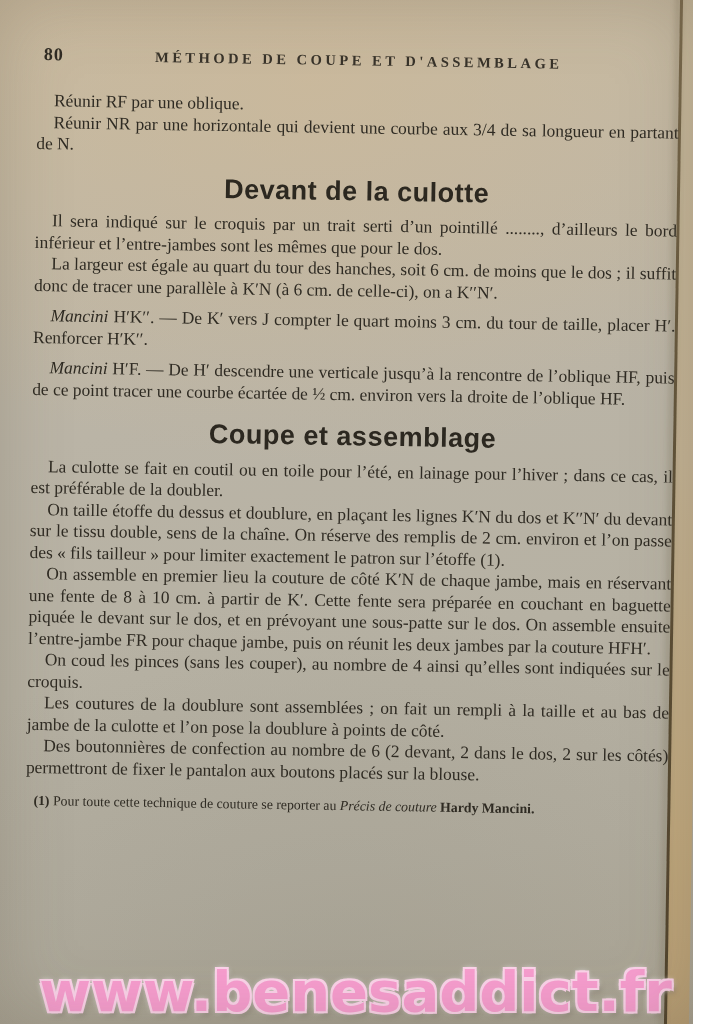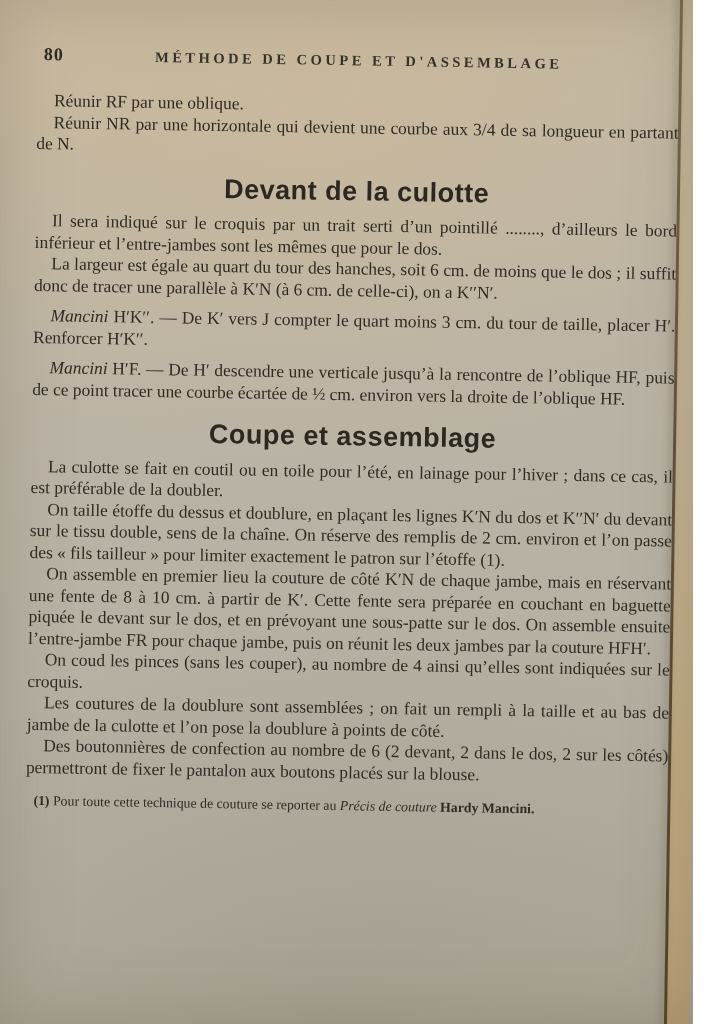--- a/index.html
+++ b/index.html
@@ -96,14 +96,15 @@
         <p class="para"><span class="">On taille étoffe du dessus et doublure, en plaçant les lignes K′N du dos et K′′N′ du devant sur le tissu double, sens de la chaîne. On réserve des remplis de 2 cm. environ et l’on passe des « fils tailleur » pour limiter exactement le patron sur l’étoffe (1).</span></p>
         <p class="para"><span class="">On assemble en premier lieu la couture de côté K′N de chaque jambe, mais en réservant une fente de 8 à 10 cm. à partir de K′. Cette fente sera préparée en couchant en baguette piquée le devant sur le dos, et en prévoyant une sous-patte sur le dos. On assemble ensuite l’entre-jambe FR pour chaque jambe, puis on réunit les deux jambes par la couture HFH′.</span></p>
         <p class="para"><span class="">On coud les pinces (sans les couper), au nombre de 4 ainsi qu’elles sont indiquées sur le croquis.</span></p>
         <p class="para"><span class="">Les coutures de la doublure sont assemblées ; on fait un rempli à la taille et au bas de jambe de la culotte et l’on pose la doublure à points de côté.</span></p>
         <p class="para"><span class="">Des boutonnières de confection au nombre de 6 (2 devant, 2 dans le dos, 2 sur les côtés) permettront de fixer le pantalon aux boutons placés sur la blouse.</span></p>
       </div>
 
     <div class="footnote"><span class="bd">(1)  </span><span class="">Pour toute cette technique de couture se reporter au </span><span class="it ">Précis de couture</span><span class="bd"> Hardy Mancini.</span></div>
   </div>
 
+  <div class="watermark" style="color: rgb(247, 157, 207);">www.benesaddict.fr</div>
 
 </div>
 
 </body></html>

